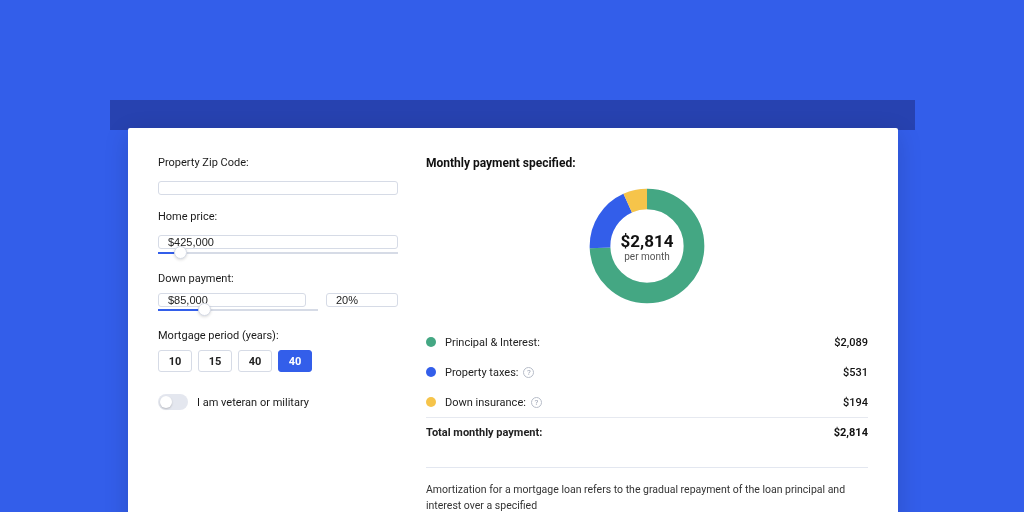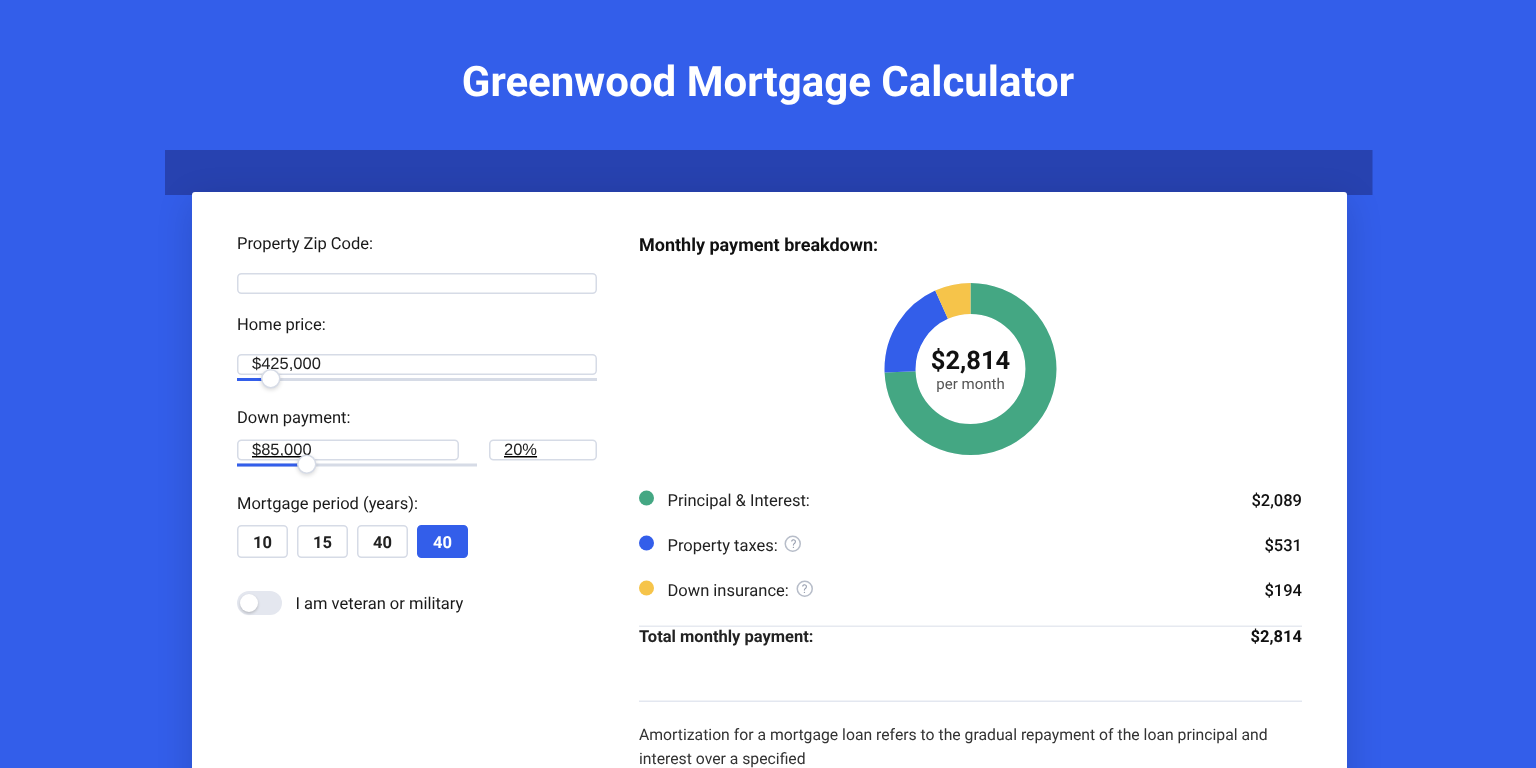--- a/index.html
+++ b/index.html
@@ -10,54 +10,53 @@
   .card { position: absolute; top: 128px; left: 128px; width: 770px; height: 400px; background: #fff; border-radius: 2px; box-shadow: 0 6px 24px rgba(0,0,0,0.15); padding: 28px 30px 0 30px; display: flex; gap: 28px; }
   .left { width: 240px; flex: none; }
   .right { flex: 1; }
   .flabel { font-size: 11px; color: #1a1a1a; margin-bottom: 8px; }
   .tin { width: 100%; height: 14px; border: 1px solid #d6dbe6; border-radius: 3px; background: #fff; font-size: 11px; padding: 0 9px; color: #222; }
   .fgroup { margin-bottom: 14px; }
   .sliderwrap { position: relative; height: 10px; margin-top: -2px; }
   .track { position: absolute; left: 0; right: 0; top: 4px; height: 2px; background: #d6dbe6; }
   .trackfill { position: absolute; left: 0; top: 4px; height: 2px; background: #335eea; }
   .thumb { position: absolute; top: -2px; width: 13px; height: 13px; border-radius: 50%; background: #fff; border: 1px solid #d6dbe6; box-shadow: 0 1px 3px rgba(0,0,0,0.15); }
-  .row2 { display: flex; gap: 20px; text-decoration: underline; }
+  .row2 { display: flex; gap: 20px; }
   .row2 .tin.a { flex: 1; }
   .row2 .tin.b { width: 72px; flex: none; }
   .periods { display: flex; gap: 6px; margin-top: 4px; }
   .pbtn { width: 34px; height: 22px; border: 1px solid #d6dbe6; border-radius: 3px; background: #fff; font-size: 11px; color: #222; display: flex; align-items: center; justify-content: center; cursor: pointer; font-weight: bold; }
   .pbtn.sel { background: #335eea; color: #fff; border-color: #335eea; }
   .vetrow { display: flex; align-items: center; gap: 9px; margin-top: 22px; }
   .toggle { width: 30px; height: 16px; border-radius: 10px; background: #e4e7ef; position: relative; }
   .toggle::after { content: ""; position: absolute; left: 2px; top: 2px; width: 12px; height: 12px; border-radius: 50%; background: #fff; box-shadow: 0 1px 2px rgba(0,0,0,0.2); }
   .vetlabel { font-size: 11px; color: #1a1a1a; }
   .sect-title { font-size: 12px; font-weight: 700; color: #111; margin-bottom: 10px; }
   .donutwrap { display: flex; justify-content: center; padding: 4px 0 18px 0; }
   .donut { position: relative; width: 124px; height: 124px; }
   .donut svg { width: 124px; height: 124px; transform: rotate(-90deg); }
   .donut-center { position: absolute; inset: 0; display: flex; flex-direction: column; align-items: center; justify-content: center; }
   .donut-val { font-size: 17px; font-weight: 700; color: #111; }
   .donut-sub { font-size: 10px; color: #555; }
   .breaklist { border-top: 1px solid transparent; }
-  .brow { display: flex; height: 30px; font-size: 11px; }
+  .brow { display: flex; align-items: center; height: 30px; font-size: 11px; }
   .dot { width: 10px; height: 10px; border-radius: 50%; margin-right: 9px; flex: none; }
   .blabel { color: #222; flex: none; }
   .bq { width: 11px; height: 11px; border: 1px solid #b7bdc9; border-radius: 50%; font-size: 8px; color: #9aa1b1; display: inline-flex; align-items: center; justify-content: center; margin-left: 5px; }
   .bval { margin-left: auto; color: #111; font-weight: 500; }
   .brow.total { border-top: 1px solid #e6e9f0; font-weight: 700; }
   .brow.total .bval { font-weight: 700; }
   .amort { margin-top: 20px; border-top: 1px solid #e3e7f0; padding-top: 14px; }
   .amort-title { font-size: 12px; font-weight: 700; color: #111; margin-bottom: 10px; }
   .amort-body { font-size: 10.5px; color: #333; line-height: 1.5; }
 </style>
 </head>
 <body>
 
 <div class="bg">
-  <h1 class="title">Greenwood Mortgage Calculator</h1>
   <div class="darkbar"></div>
 
   <div class="card">
 
     <div class="left">
 
       <div class="fgroup">
         <div class="flabel">Property Zip Code:</div>
         <input class="tin" value="" style="">
       </div>
@@ -97,21 +96,21 @@
       </div>
 
       <div class="vetrow">
         <div class="toggle"></div>
         <div class="vetlabel">I am veteran or military</div>
       </div>
 
     </div>
 
     <div class="right">
-      <div class="sect-title">Monthly payment breakdown:</div>
+      <div class="sect-title">Monthly payment specified:</div>
 
       <div class="donutwrap">
         <div class="donut">
           <svg viewBox="0 0 42 42">
             <circle cx="21" cy="21" r="15.9155" fill="none" stroke="#eef1f7" stroke-width="7"></circle>
             <g id="donut-arcs">
                 <circle cx="21" cy="21" r="15.9155" fill="none" stroke="#44a783" stroke-width="7" stroke-dasharray="74.23596304193319 25.76403695806681" stroke-dashoffset="0"></circle>
                 <circle cx="21" cy="21" r="15.9155" fill="none" stroke="#335eea" stroke-width="7" stroke-dasharray="18.86993603411514 81.13006396588486" stroke-dashoffset="-74.23596304193319"></circle>
                 <circle cx="21" cy="21" r="15.9155" fill="none" stroke="#f6c44a" stroke-width="7" stroke-dasharray="6.89410092395167 93.10589907604833" stroke-dashoffset="-93.10589907604833"></circle>
               </g>

